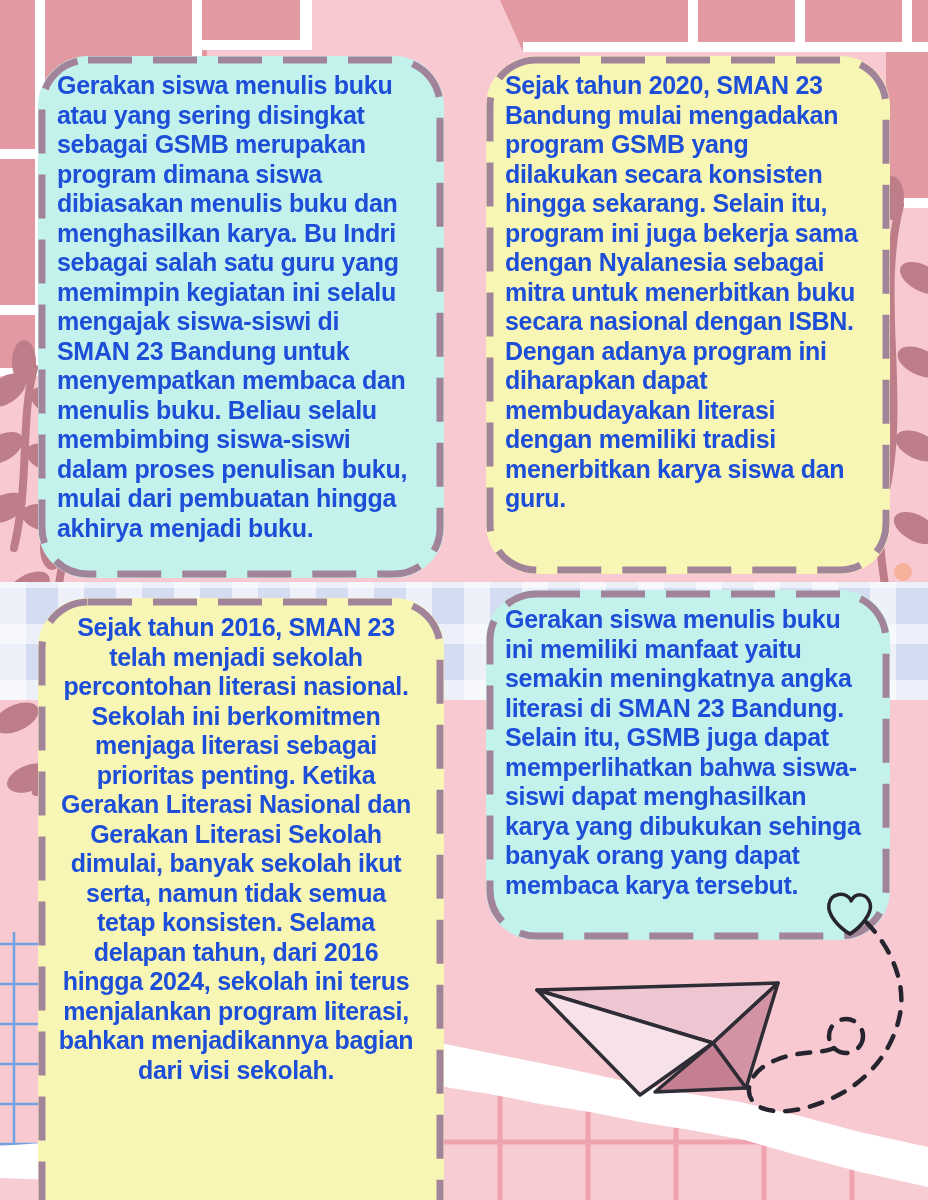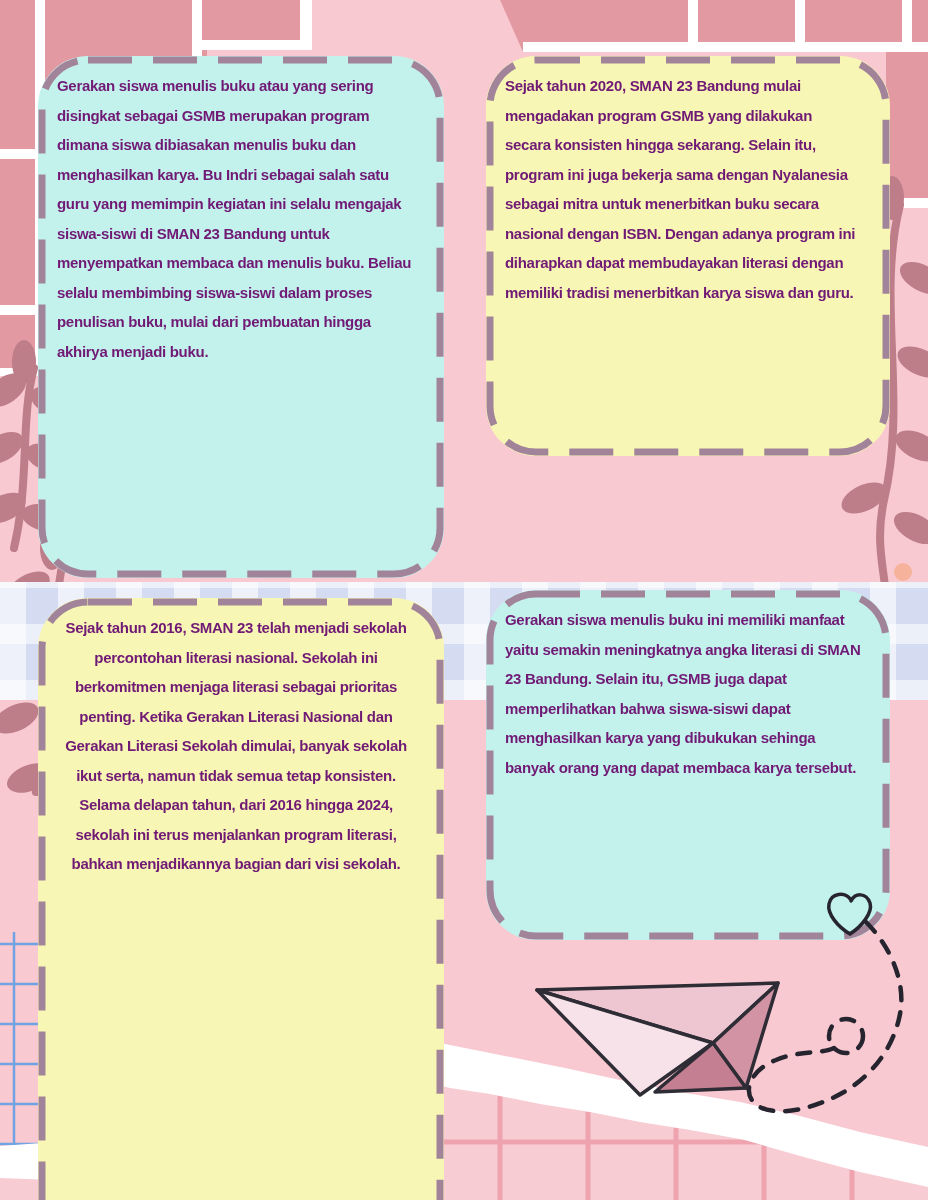--- a/index.html
+++ b/index.html
@@ -12,32 +12,32 @@
   .plaid{
     position:absolute;left:0;top:582px;width:928px;height:118px;
     background-color:#dde3f4;
     background-image:
       repeating-linear-gradient(90deg, rgba(255,255,255,0.60) 0 26px, rgba(255,255,255,0) 26px 58px),
       repeating-linear-gradient(0deg, rgba(255,255,255,0.45) 0 20px, rgba(186,198,236,0.25) 20px 56px);
   }
   .card{
     position:absolute;border-radius:50px;box-sizing:border-box;
     padding:15px 29px 10px 19px;
-    color:#701a75;font-weight:bold;font-size:15px;line-height:29.5px;
+    color:#1d4ed8;font-weight:bold;font-size:25px;line-height:29.5px;
     letter-spacing:-0.3px;
   }
   .card .dashsvg{position:absolute;left:0;top:0;width:100%;height:100%;overflow:visible;pointer-events:none;}
   .card .dashsvg rect{
     x:4px;y:4px;width:calc(100% - 8px);height:calc(100% - 8px);
     fill:none;stroke:#a18499;stroke-width:7;stroke-dasharray:44 21;rx:46px;
   }
   .card-cyan{background:#c3f1ec;}
   .card-yellow{background:#f8f6b4;}
   #card1{left:38px;top:56px;width:406px;height:522px;}
-  #card2{left:486px;top:56px;width:404px;height:400px;}
+  #card2{left:486px;top:56px;width:404px;height:518px;}
   #card3{left:38px;top:598px;width:406px;height:712px;text-align:center;}
   #card4{left:486px;top:590px;width:404px;height:350px;}
   .card p{margin:0;position:relative;z-index:2;}
 </style>
 </head>
 <body>
 
 <div class="stage">
 
   <svg class="layer" width="928" height="1200" viewBox="0 0 928 1200">

